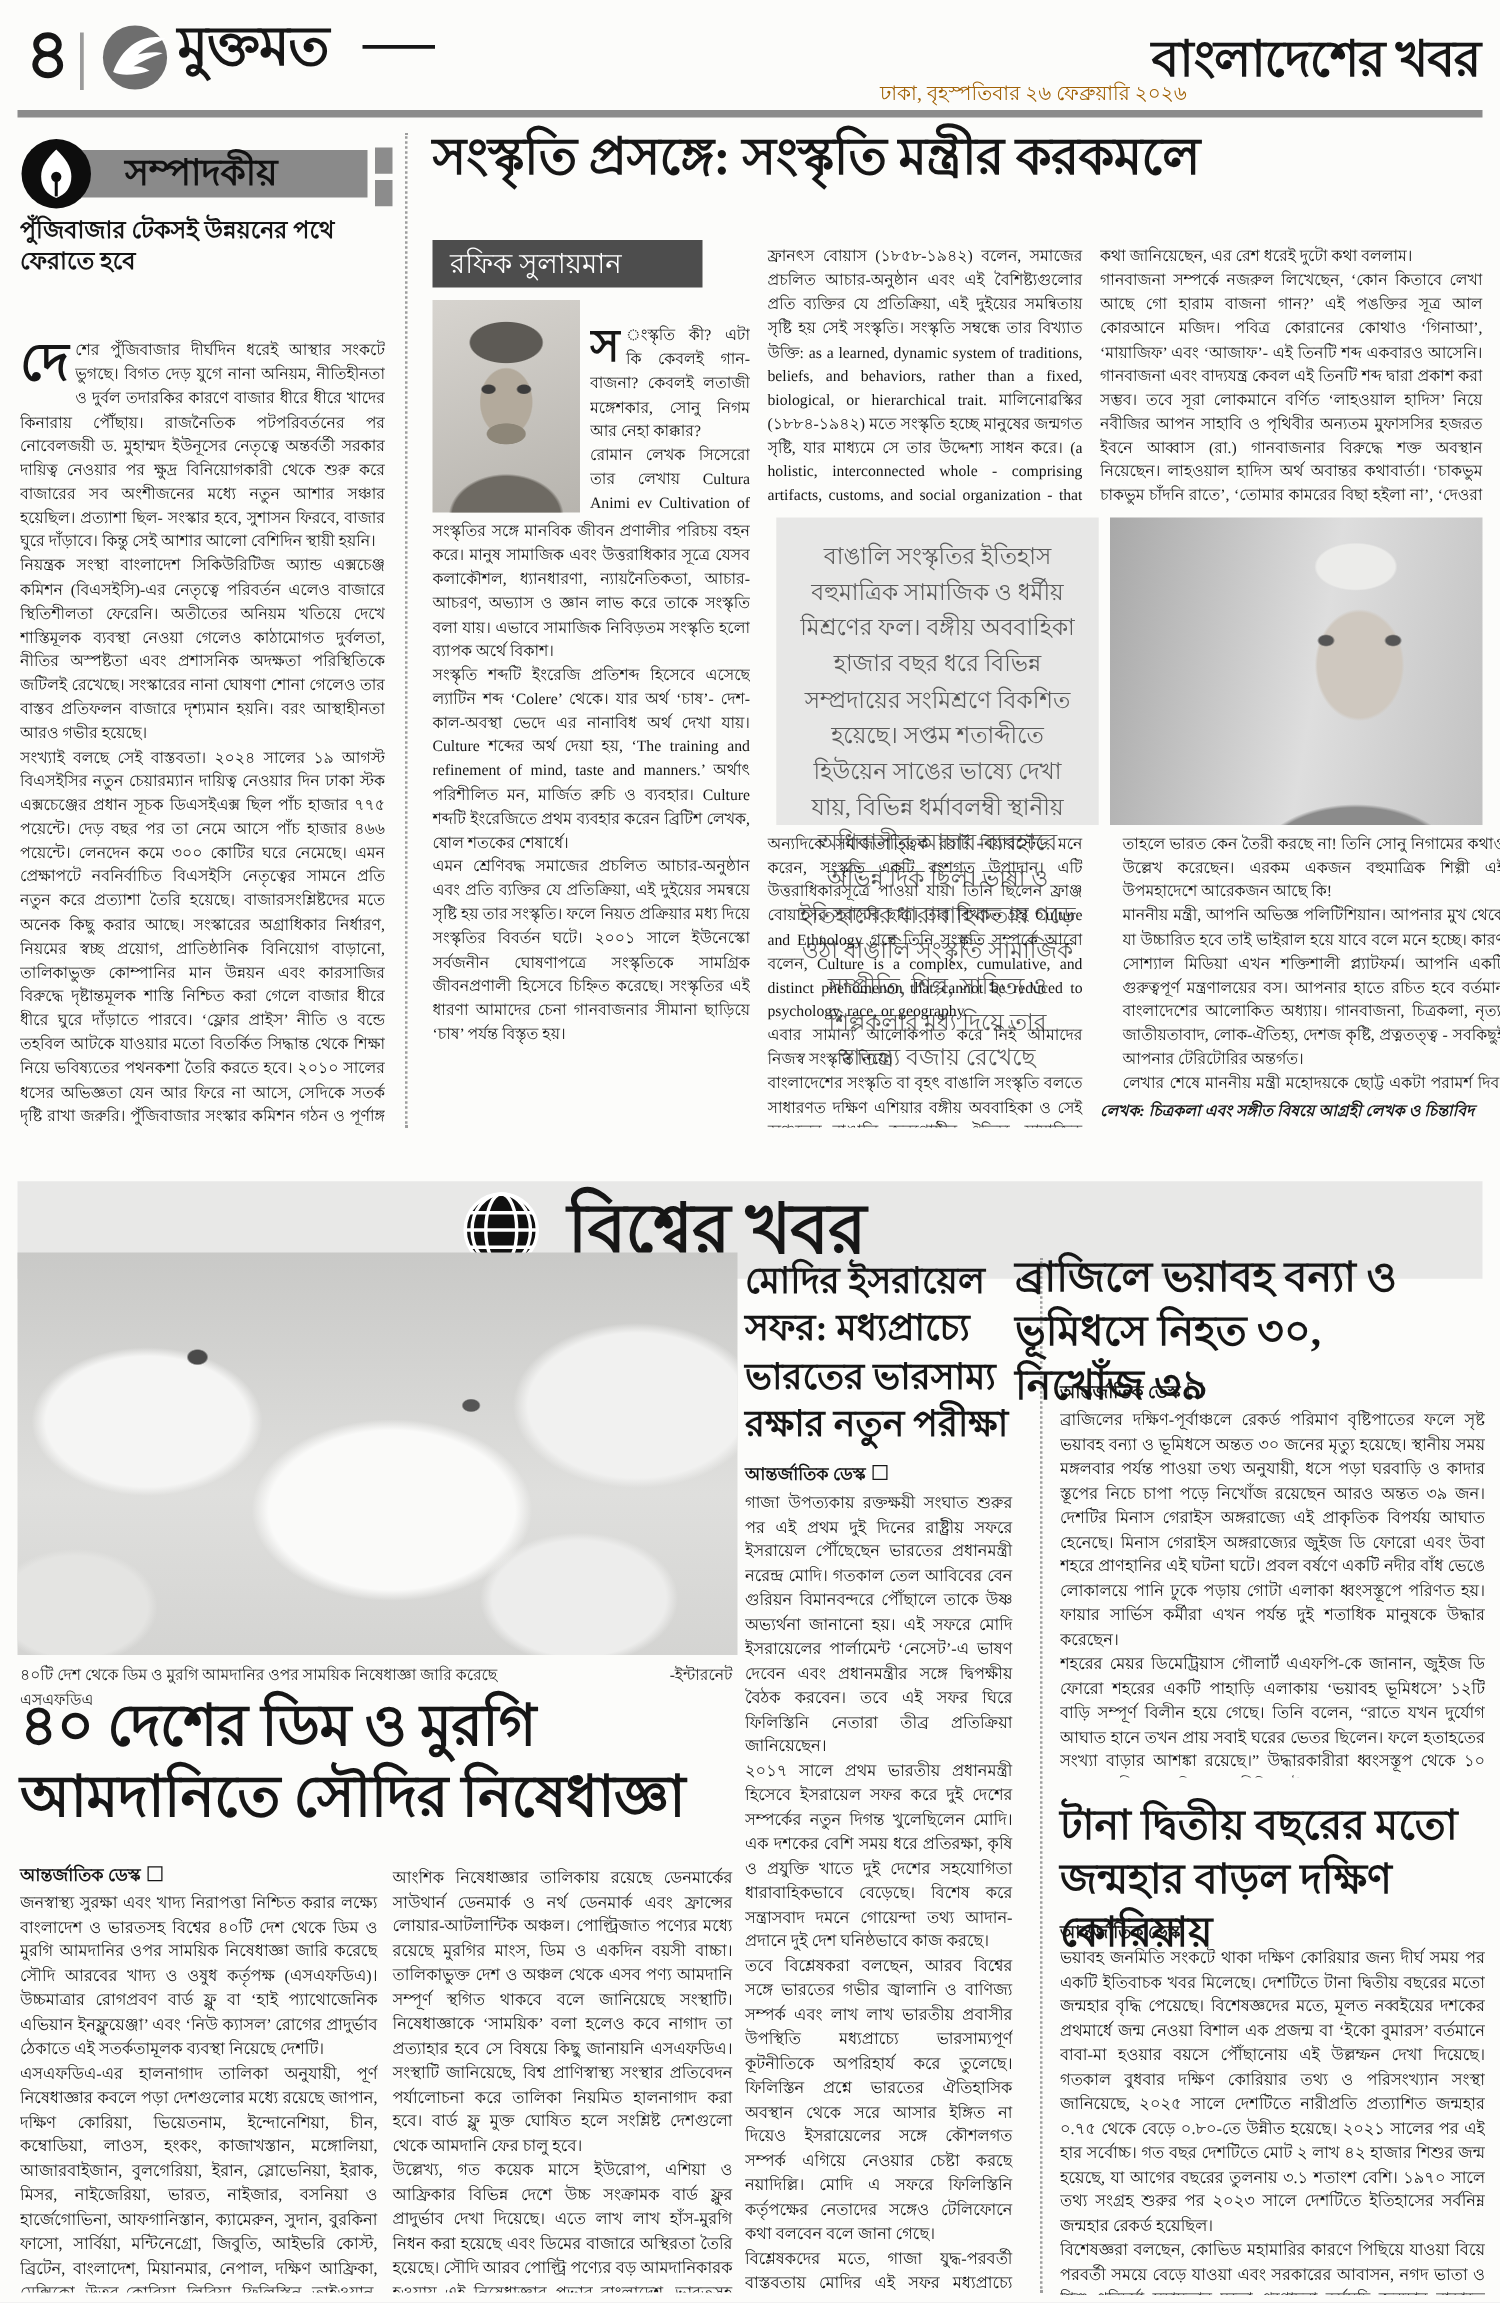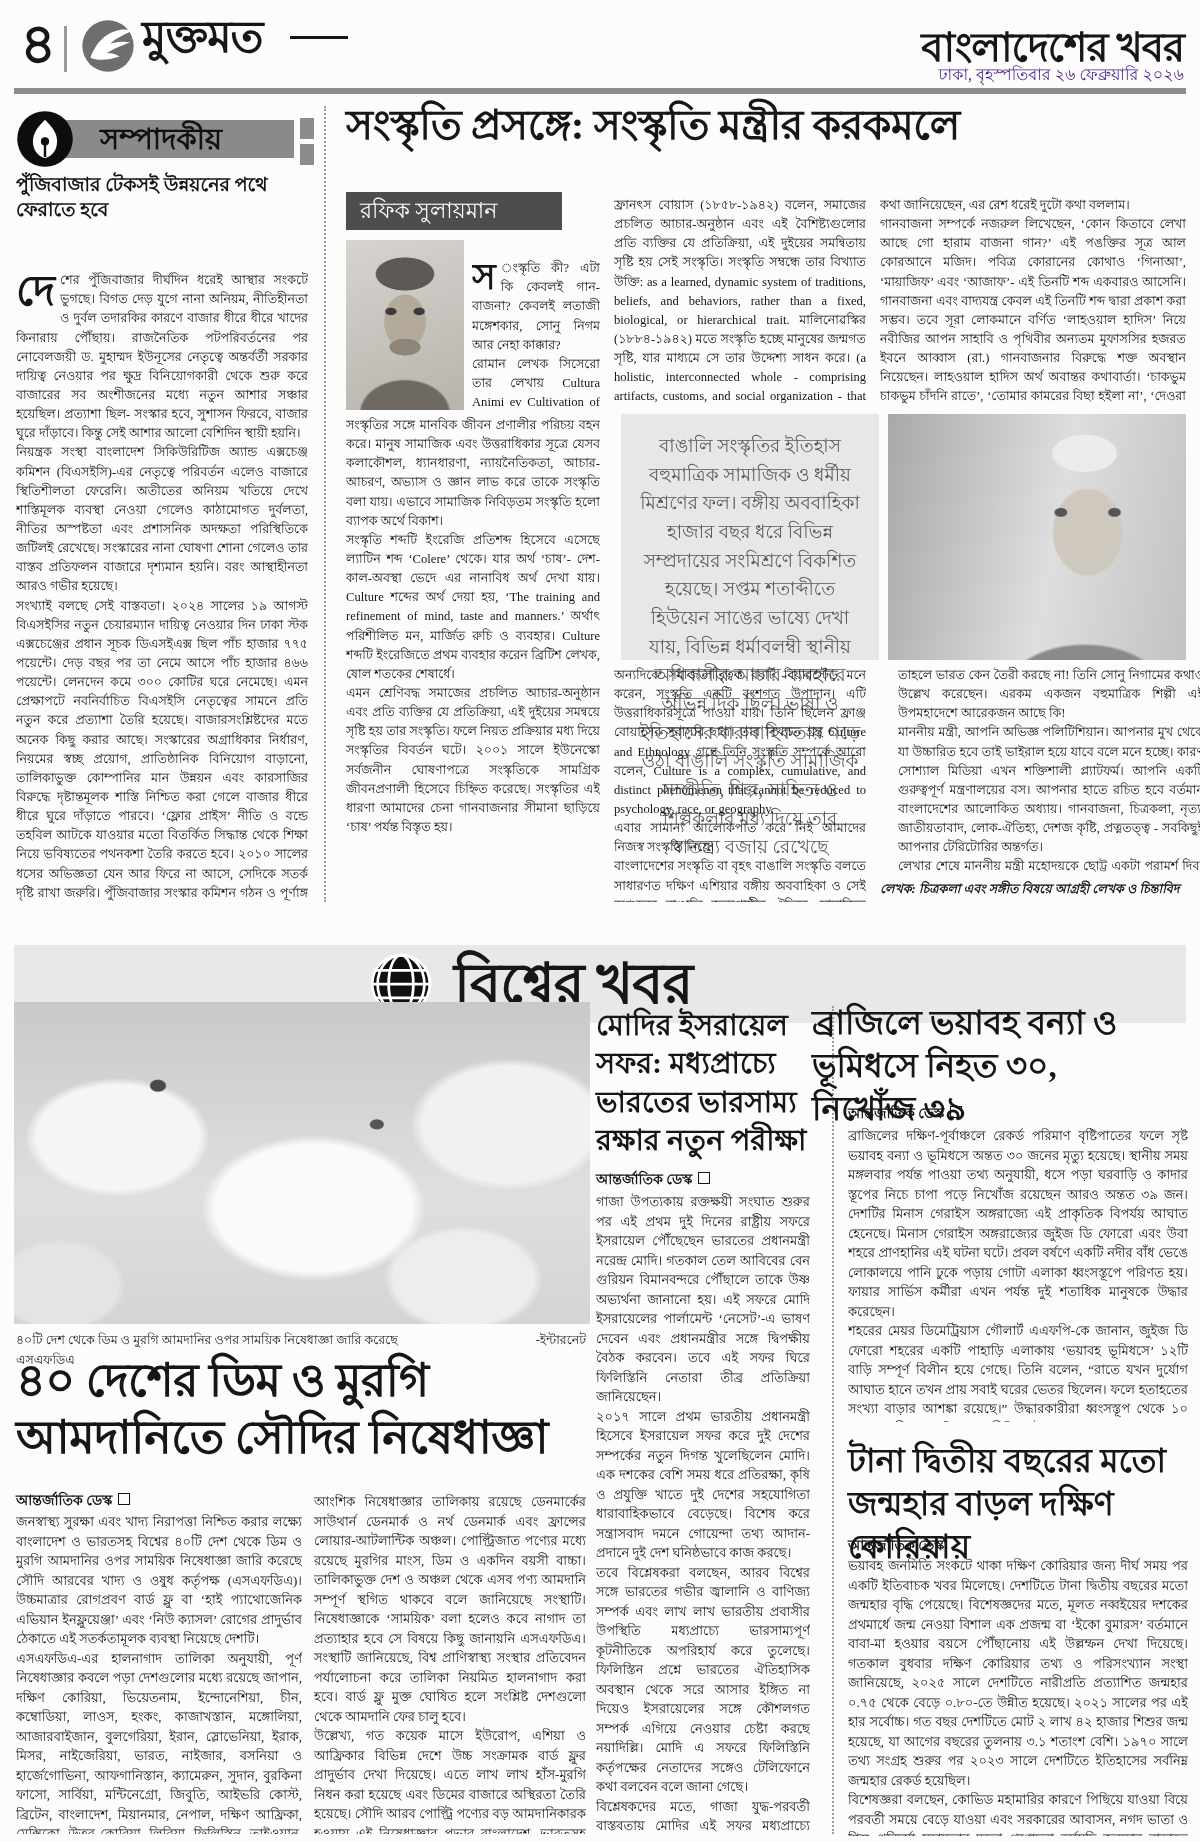--- a/index.html
+++ b/index.html
@@ -9,21 +9,21 @@
     font-family:"Liberation Serif","DejaVu Sans",serif;
   }
   .abs{position:absolute;}
   .jt{text-align:justify;overflow:hidden;white-space:pre-line;}
   
   .page-num{font-size:56px;font-weight:700;line-height:1;}
   .hdr-div{width:3px;background:#9a9a9a;}
   .brand-title{font-size:44px;font-weight:700;line-height:1;letter-spacing:-1px;}
   .brand-rule{height:3px;background:#161616;}
   .masthead{font-size:40px;font-weight:800;letter-spacing:-1px;text-align:right;}
-  .dateline{font-size:16px;text-align:right;color:#4c1d95;}
+  .dateline{font-size:16px;color:#a16207;}
   .thick-rule{height:6px;background:#8c8c8c;}
   
   .ed-banner{background:#8a8a8a;height:38px;}
   .ed-banner-label{font-size:29px;font-weight:700;color:#111;line-height:38px;padding-left:58px;}
   .ed-circle{width:58px;height:58px;}
   .ed-headline{font-size:19px;font-weight:700;line-height:1.32;}
   .body-sm{font-size:12.6px;line-height:1.52;}
   .dropcap{float:left;font-size:42px;line-height:.9;font-weight:700;padding:2px 5px 0 0;}
   .dotted-v{border-left:2px dotted #9c9c9c;width:0;}
   

